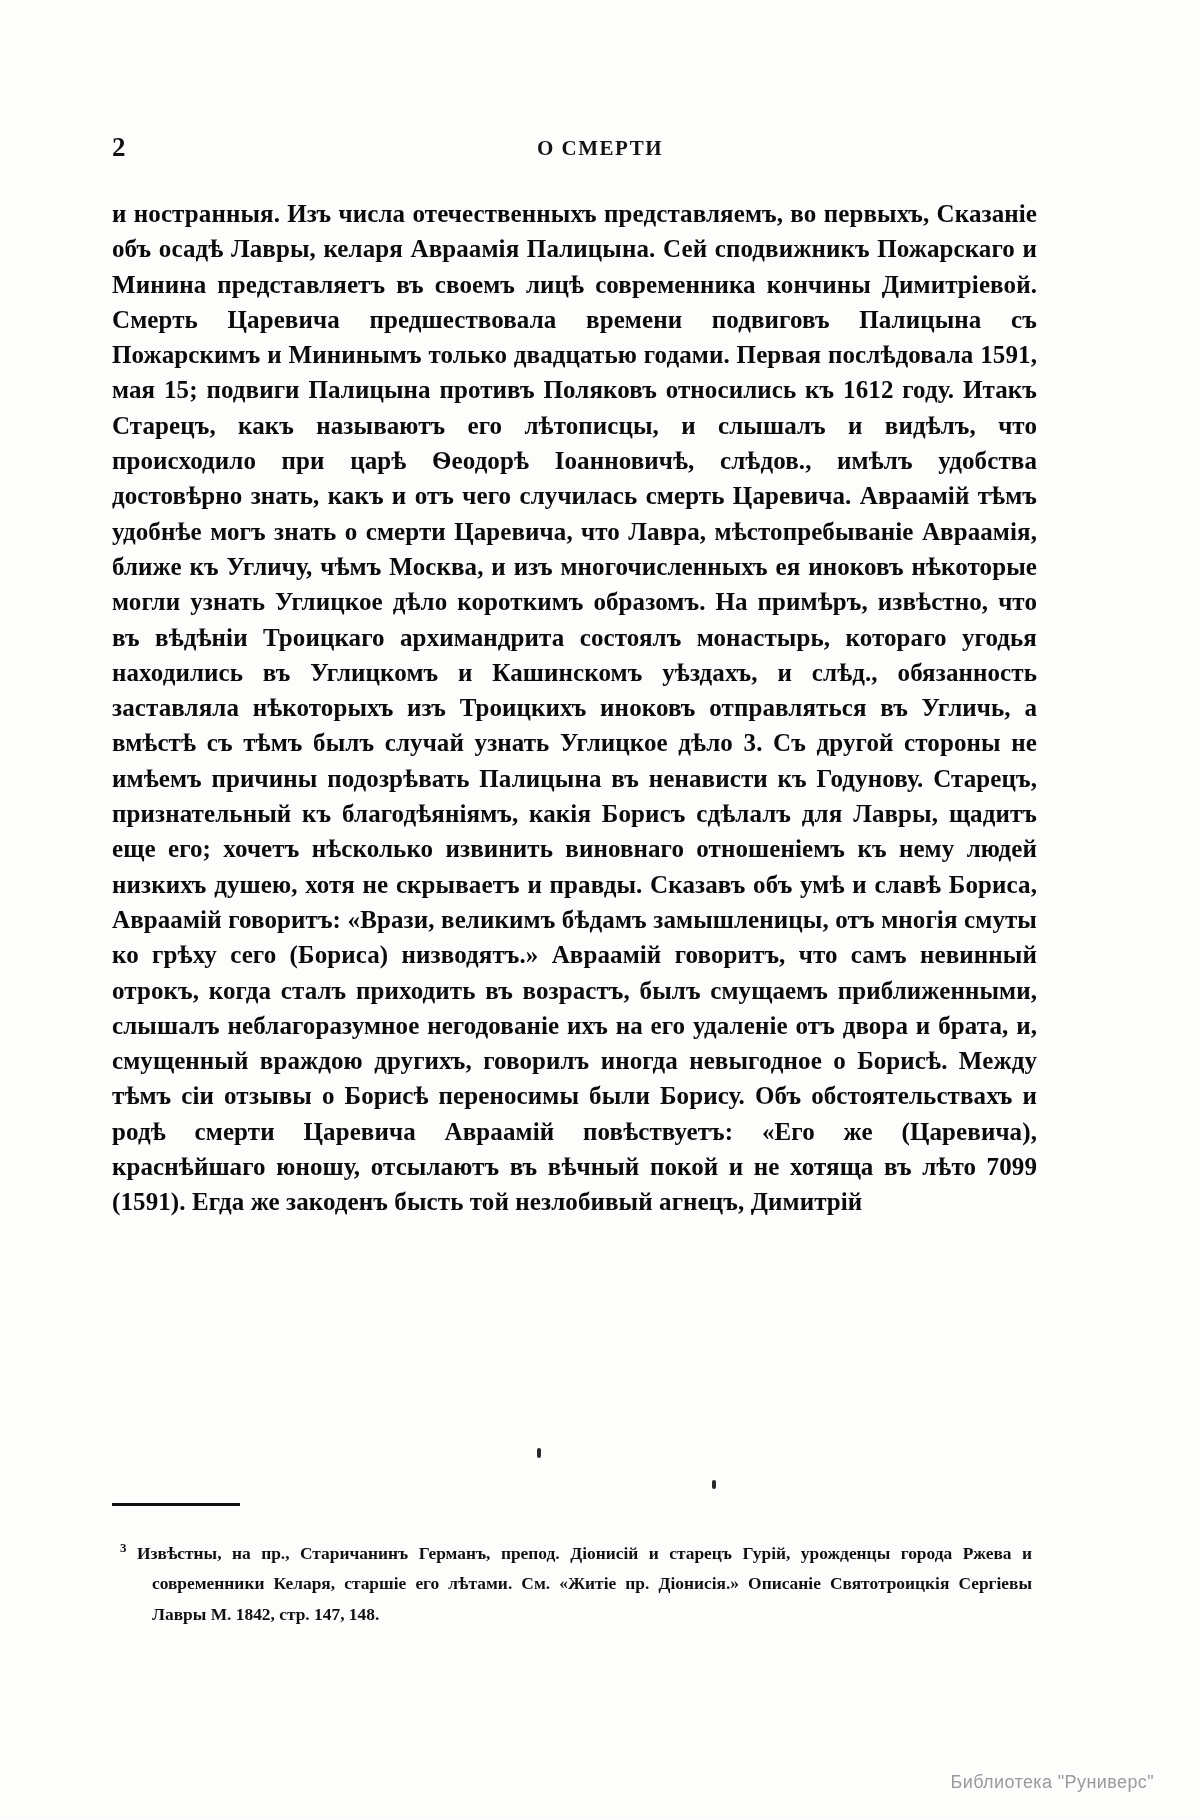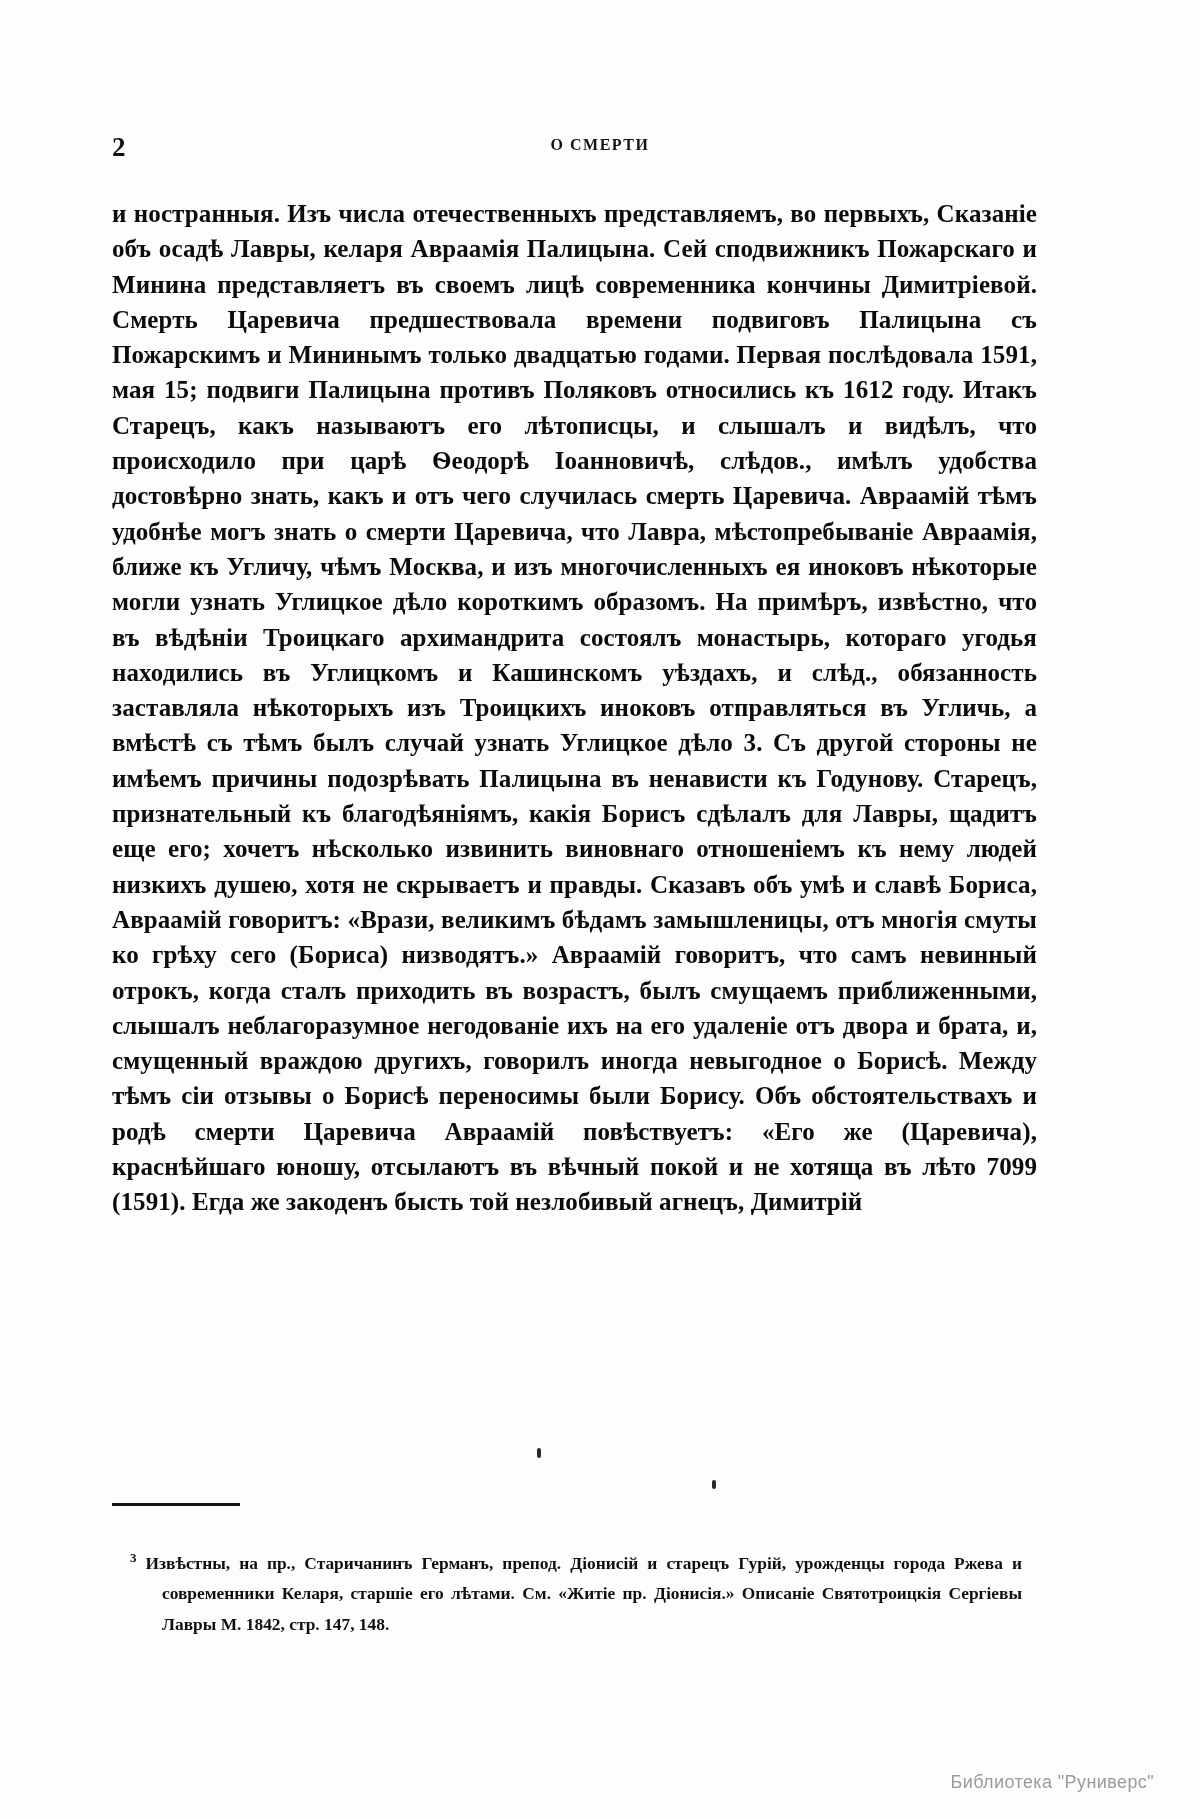--- a/index.html
+++ b/index.html
@@ -37,21 +37,21 @@
     font-weight: bold;
     letter-spacing: 0px;
     color: #101010;
   }
   .running-head {
     position: absolute;
     left: 0;
     top: 4px;
     width: 976px;
     text-align: center;
-    font-size: 16px;
+    font-size: 21px;
     font-weight: bold;
     letter-spacing: 1.5px;
     color: #141414;
   }
   .body-text {
     position: absolute;
     top: 196px;
     left: 112px;
     width: 925px;
     font-size: 25px;
@@ -78,21 +78,21 @@
     top: 1525px;
     left: 112px;
     width: 928px;
     font-size: 17.4px;
     line-height: 30.5px;
     color: #0f0f0f;
     font-weight: 600;
     text-align: justify;
   }
   .footnote p {
-    margin: 18px;
+    margin: 8px;
     padding-left: 32px;
     text-indent: -32px;
   }
   .footnote .fn-num {
     font-size: 13px;
     vertical-align: super;
   }
   .watermark {
     position: absolute;
     right: 46px;

